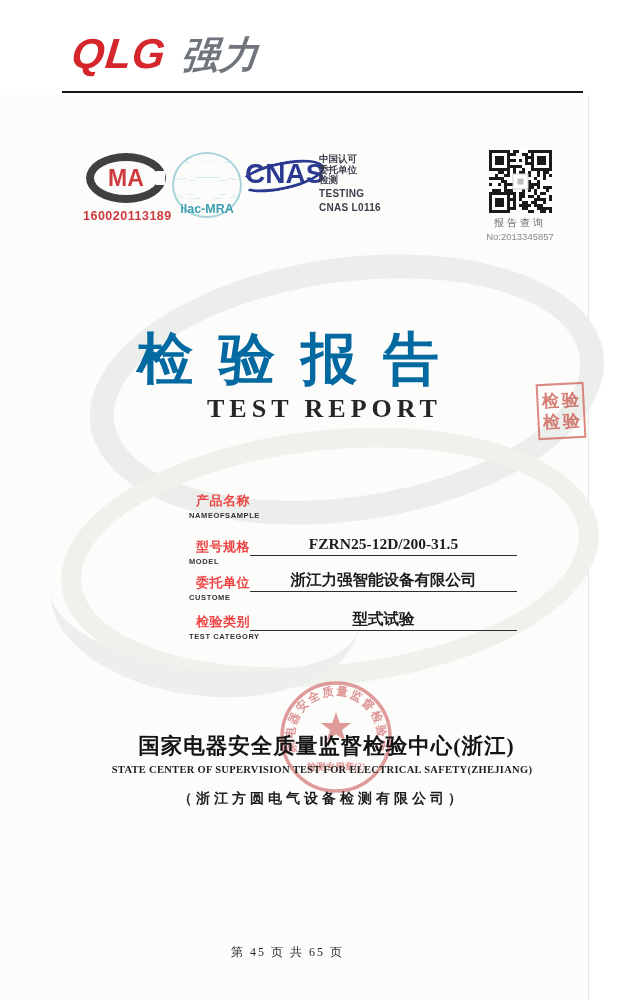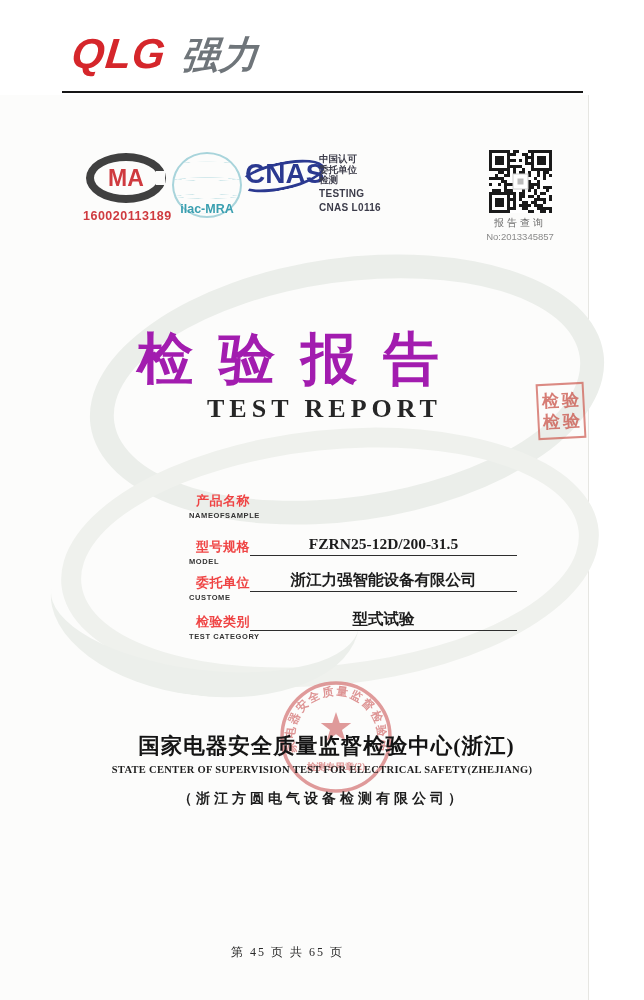--- a/index.html
+++ b/index.html
@@ -70,21 +70,21 @@
   .fy-diamond:after{content:"";position:absolute;left:5px;top:1px;width:1.5px;height:9px;background:#fff;transform:rotate(45deg);}
   
   .qr-block{left:485px;top:150px;width:70px;text-align:center;}
   .qr-grid{width:63px;height:63px;margin:0 auto;background:#fff;}
   .qr-caption{margin-top:3px;font-size:10px;color:#6b6b6b;letter-spacing:3px;white-space:nowrap;}
   .qr-number{font-size:9.5px;color:#8a8a8a;font-family:"Liberation Sans","DejaVu Sans",sans-serif;
              white-space:nowrap;margin-top:1px;}
 
   
   .title-cn{position:absolute;left:0;top:322px;width:576px;text-align:center;z-index:2;
-            font-size:56px;font-weight:700;color:#a21caf;letter-spacing:26px;text-indent:26px;white-space:nowrap;}
+            font-size:56px;font-weight:700;color:#0369a1;letter-spacing:26px;text-indent:26px;white-space:nowrap;}
   .title-en{position:absolute;left:0;top:394px;width:644px;text-align:center;z-index:2;
             font-size:26px;font-weight:700;color:#262626;letter-spacing:5px;text-indent:5px;}
 
   
   .side-stamp{position:absolute;left:537px;top:383px;width:44px;height:52px;z-index:3;
               border:2px solid rgba(204,84,74,0.75);transform:rotate(-3deg);
               display:flex;flex-direction:column;align-items:center;justify-content:center;
               color:rgba(198,72,62,0.78);font-weight:700;opacity:0.9;}
   .side-stamp div{font-size:17px;line-height:21px;letter-spacing:3px;text-indent:3px;white-space:nowrap;}
 

